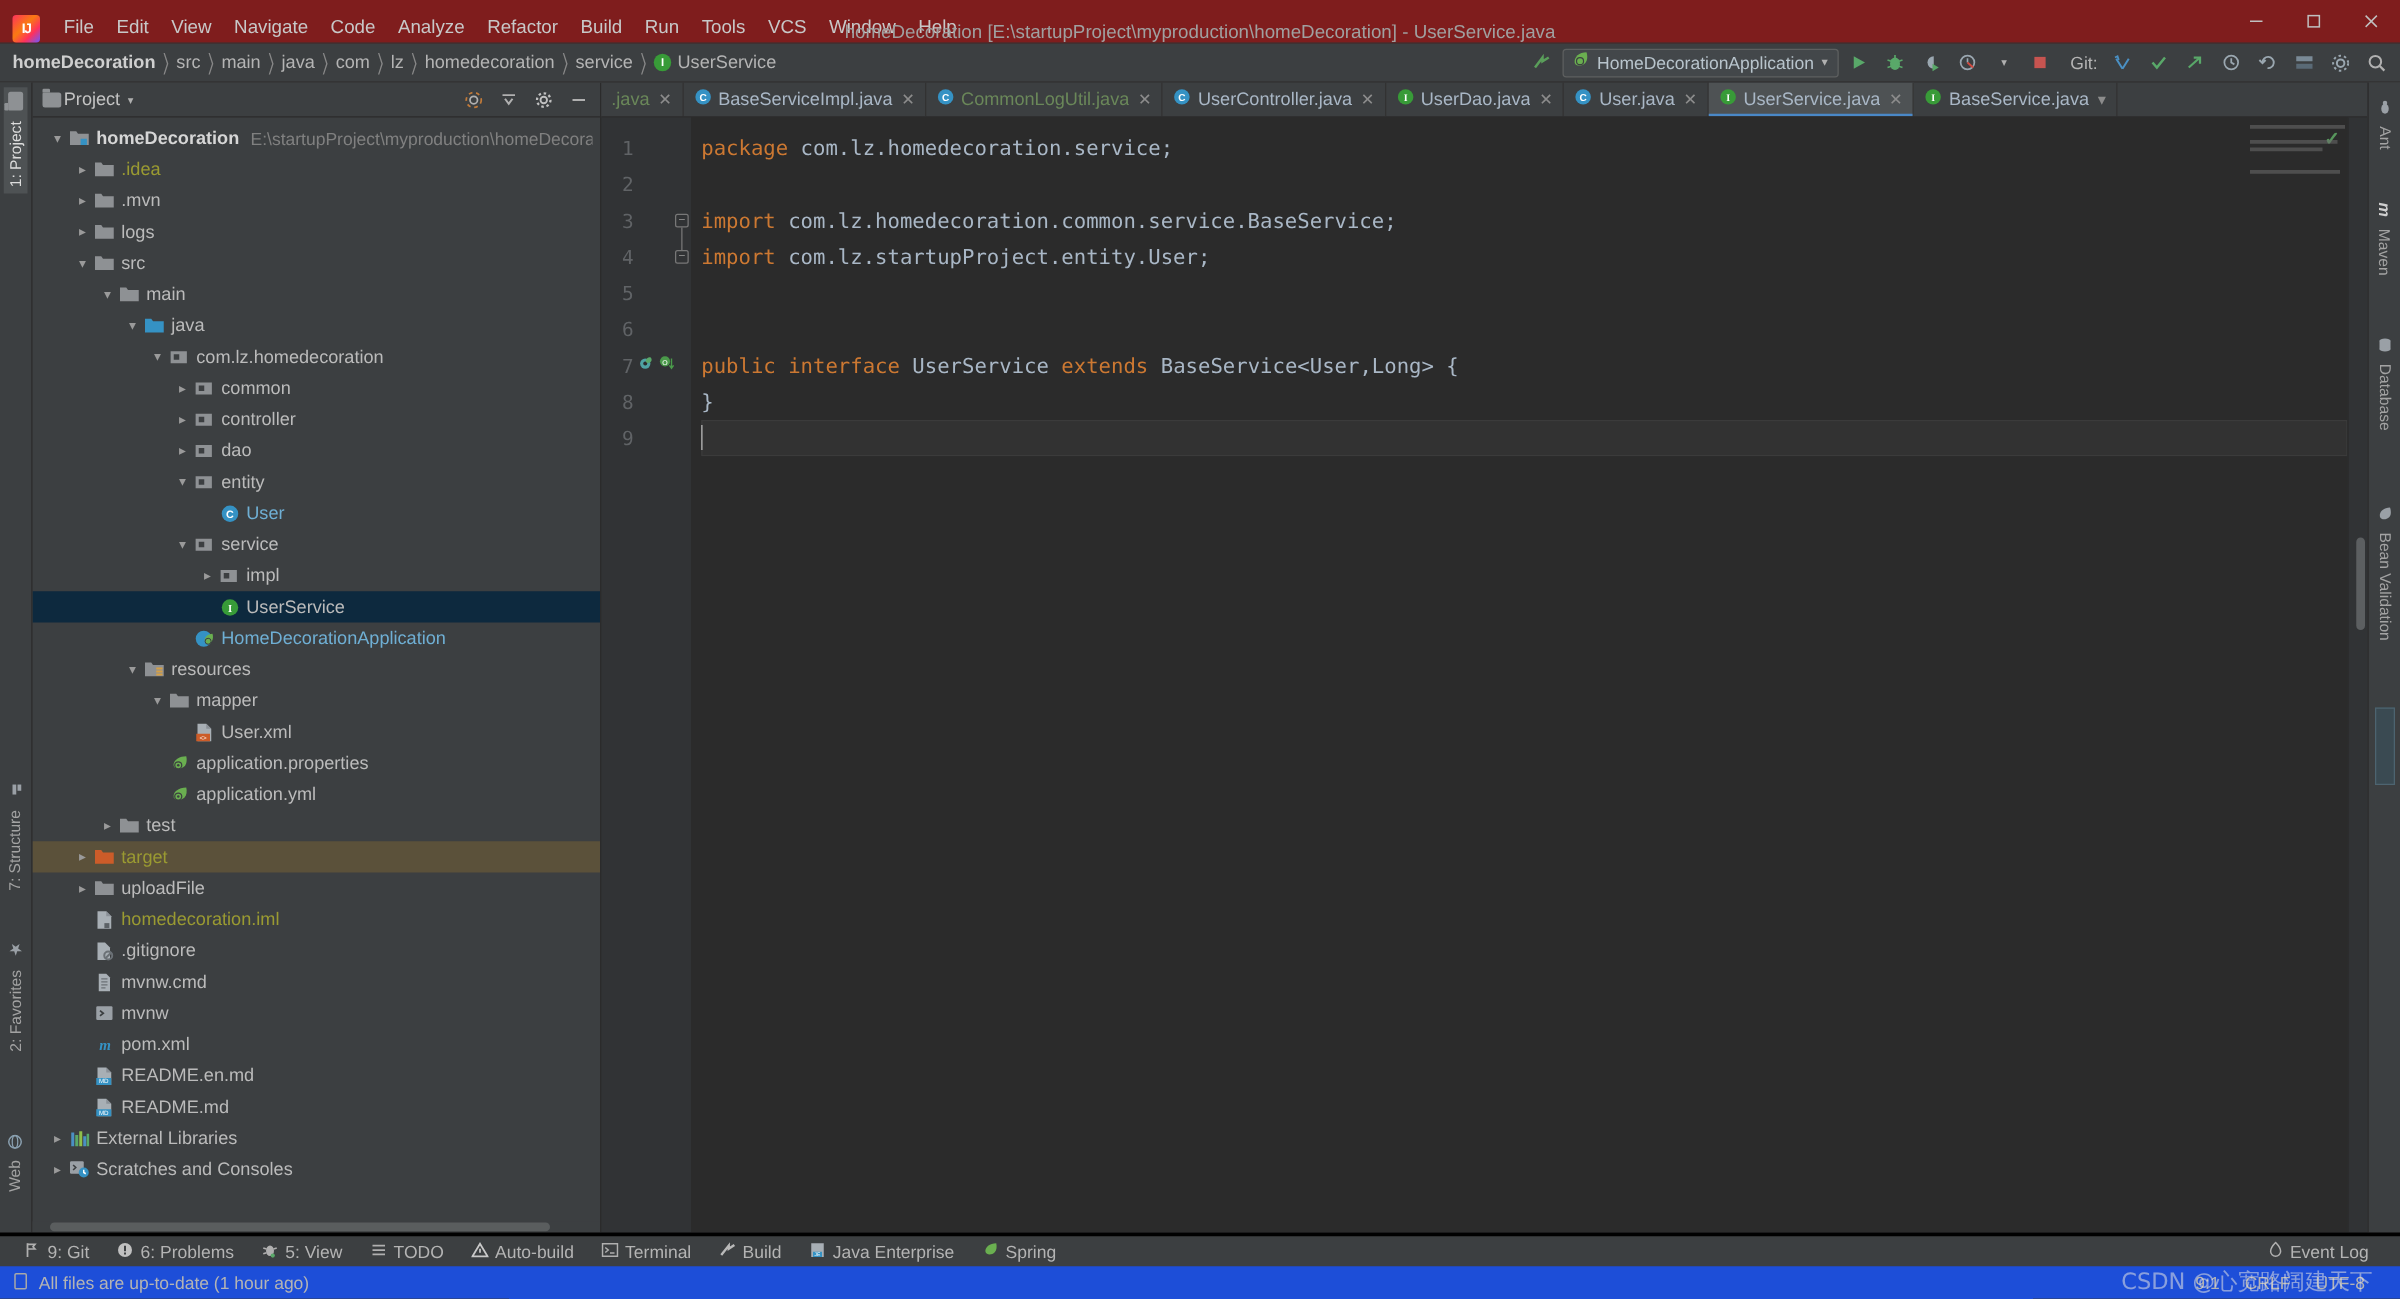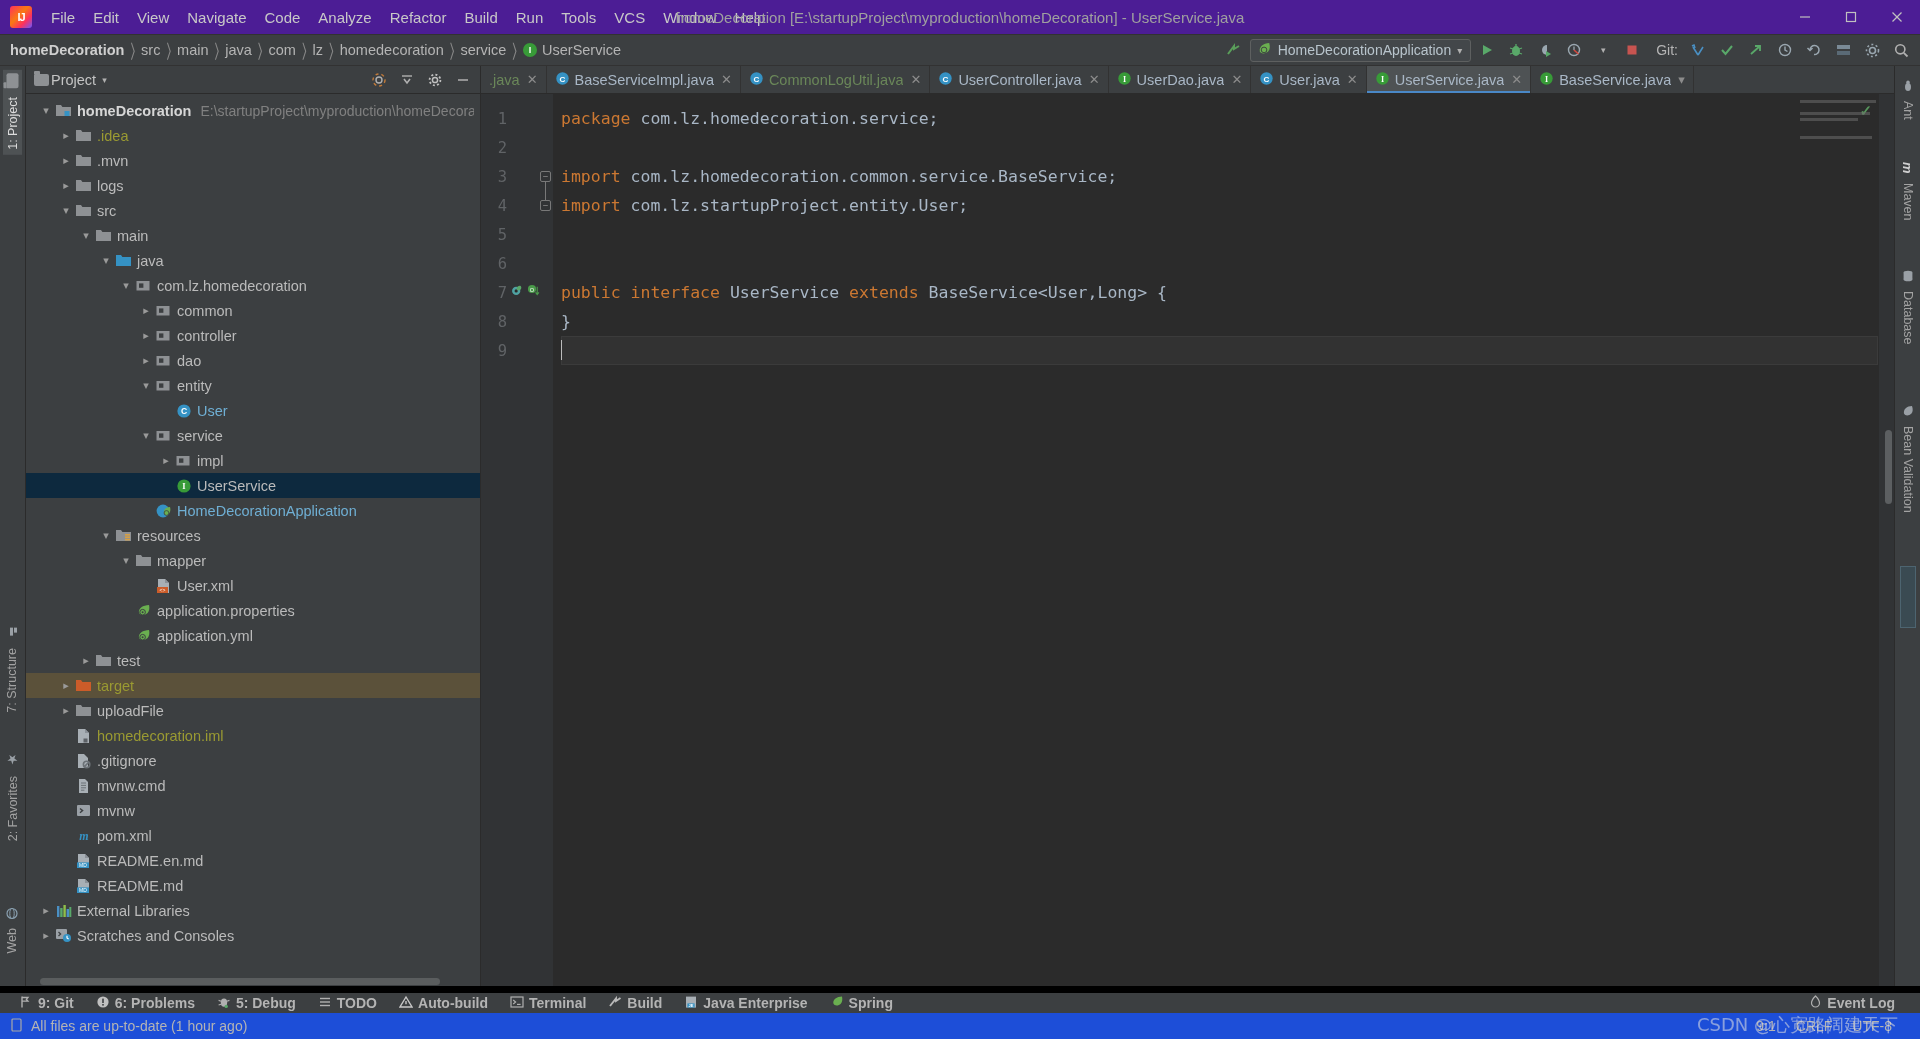--- a/index.html
+++ b/index.html
@@ -8,21 +8,21 @@
     background:#3c3f41;
     font-family:"Liberation Sans", sans-serif;
     font-size:16px;
     color:#bbbbbb;
     -webkit-font-smoothing:antialiased;
   }
   .app { position:relative; width:1920px; height:1039px; display:flex; flex-direction:column; }
 
   
   .menubar {
-    height:46px; background:#4c1d95; display:flex; align-items:center;
+    height:46px; background:#7f1d1d; display:flex; align-items:flex-end;
     flex:0 0 34px; position:relative; border-bottom:1px solid #323232;
   }
   .ij-logo {
     width:22px; height:22px; margin:0 10px 0 10px; flex:0 0 22px;
     position:relative; border-radius:3px; overflow:hidden;
     background:linear-gradient(135deg,#fe315d 0%,#f97a12 42%,#fe315d 70%,#6b57ff 100%);
   }
   .ij-logo::after{
     content:"IJ"; position:absolute; left:0; top:0; right:0; bottom:0;
     color:#fff; font-size:11px; font-weight:bold; display:flex;
@@ -170,21 +170,21 @@
   }
   .minimap i { display:block; height:3px; background:#6b6b6b; margin-bottom:3px; }
   .ok-check { position:absolute; right:22px; top:8px; color:#57965c; font-size:15px; font-weight:bold;}
 
   
   .vthumb { position:absolute; right:2px; width:7px; border-radius:4px; background:#5c5f61; }
 
   
   .toolwin-bar {
     height:27px; flex:0 0 27px; background:#3c3f41; display:flex; align-items:center;
-    padding:0 8px; gap:4px; border-top:7px solid #000000; position:relative;font-weight:bold;
+    padding:0 8px; gap:4px; border-top:3px solid #000000; position:relative;
   }
   .tw {
     display:flex; align-items:center; gap:5px; font-size:14px; color:#b4b4b4;
     padding:2px 11px; border-radius:3px; white-space:nowrap;
   }
   .tw-right { margin-left:auto; display:flex; align-items:center; gap:6px; padding-right:6px;}
 
   .statusbar {
     height:26px; flex:0 0 26px; background:#1d4ed8; display:flex; align-items:center;
     padding:0 10px; font-size:14px; color:#b4b4b4; gap:8px; position:relative;
@@ -1016,21 +1016,21 @@
           <span>6: Problems</span>
         </div>
         <div class="tw">
           <span><svg width="14" height="14" viewBox="0 0 14 14">
               <ellipse cx="7" cy="7.6" rx="3.2" ry="4.2" fill="#b0b0b0"></ellipse>
               <line x1="1.6" y1="5.4" x2="4.2" y2="6.2" stroke="#b0b0b0" stroke-width="1.2"></line>
               <line x1="12.4" y1="5.4" x2="9.8" y2="6.2" stroke="#b0b0b0" stroke-width="1.2"></line>
               <line x1="1.6" y1="10" x2="4.2" y2="9.2" stroke="#b0b0b0" stroke-width="1.2"></line>
               <circle cx="9.2" cy="11.4" r="1.7" fill="#59a869"></circle>
             </svg></span>
-          <span>5: Debug</span>
+          <span>5: View</span>
         </div>
         <div class="tw">
           <span><svg width="14" height="14" viewBox="0 0 14 14">
               <line x1="2" y1="3.5" x2="12" y2="3.5" stroke="#b0b0b0" stroke-width="1.4"></line>
               <line x1="2" y1="7" x2="12" y2="7" stroke="#b0b0b0" stroke-width="1.4"></line>
               <line x1="2" y1="10.5" x2="12" y2="10.5" stroke="#b0b0b0" stroke-width="1.4"></line>
             </svg></span>
           <span>TODO</span>
         </div>
         <div class="tw">

